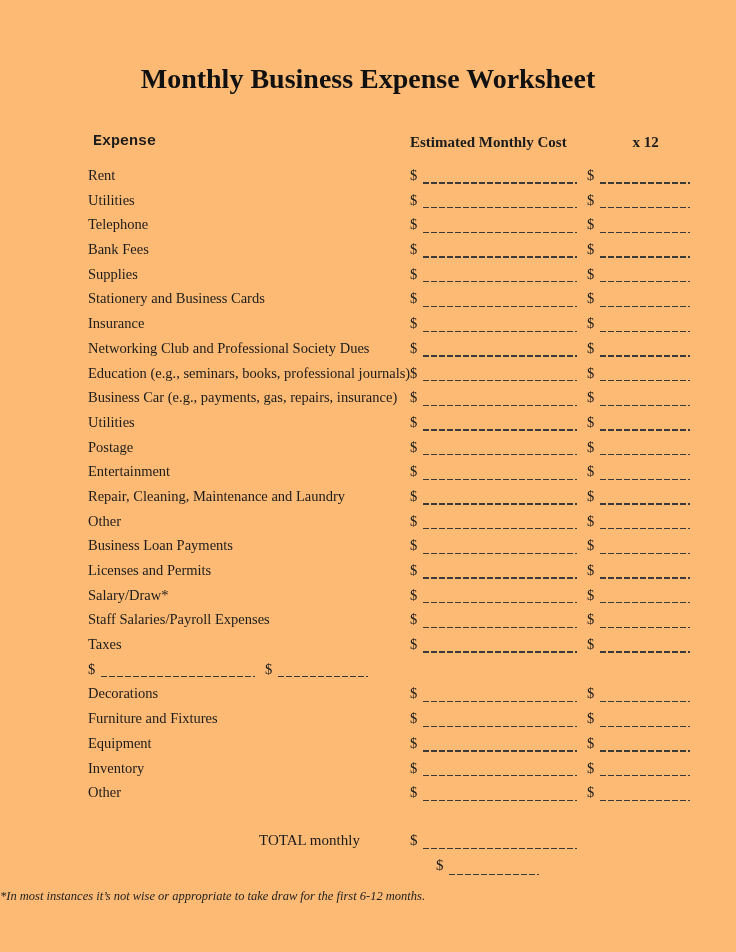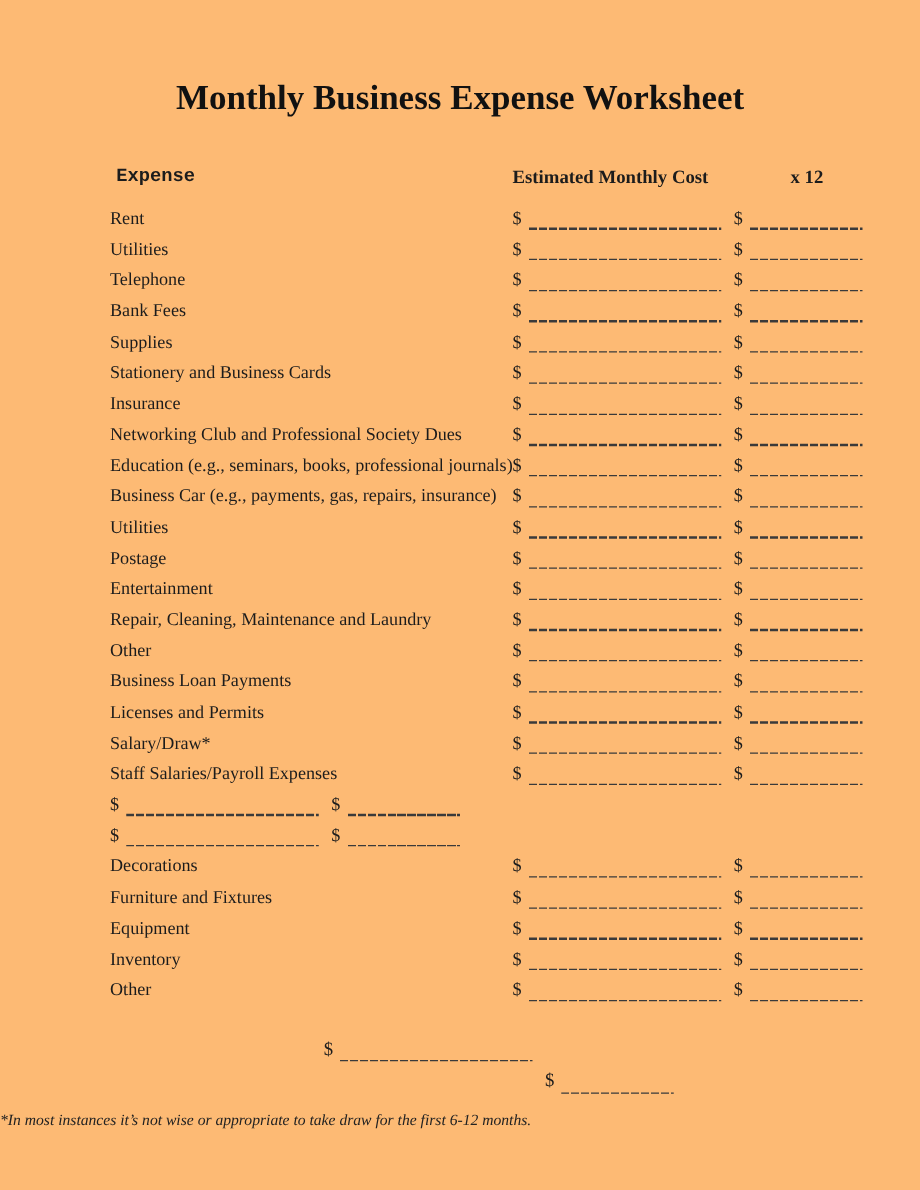--- a/index.html
+++ b/index.html
@@ -305,20 +305,21 @@
         <span class="cell monthly">
           <span class="dollar">$</span>
           <span class="blank"></span>
         </span>
         <span class="cell yearly">
           <span class="dollar">$</span>
           <span class="blank"></span>
         </span>
       </div>
       <div class="row">
+        <span class="label">Taxes</span>
         <span class="cell monthly">
           <span class="dollar">$</span>
           <span class="blank"></span>
         </span>
         <span class="cell yearly">
           <span class="dollar">$</span>
           <span class="blank"></span>
         </span>
       </div>
       <div class="row">
@@ -383,20 +384,21 @@
         </span>
         <span class="cell yearly">
           <span class="dollar">$</span>
           <span class="blank"></span>
         </span>
       </div>
     </div>
 
   <div class="totals">
     <div class="total-row">
+      <span class="total-label">TOTAL monthly</span>
       <span class="cell monthly">
         <span class="dollar">$</span>
         <span class="blank"></span>
       </span>
       <span class="cell yearly empty"></span>
     </div>
     <div class="total-row">
       <span class="cell monthly empty"></span>
       <span class="cell yearly">
         <span class="dollar">$</span>

